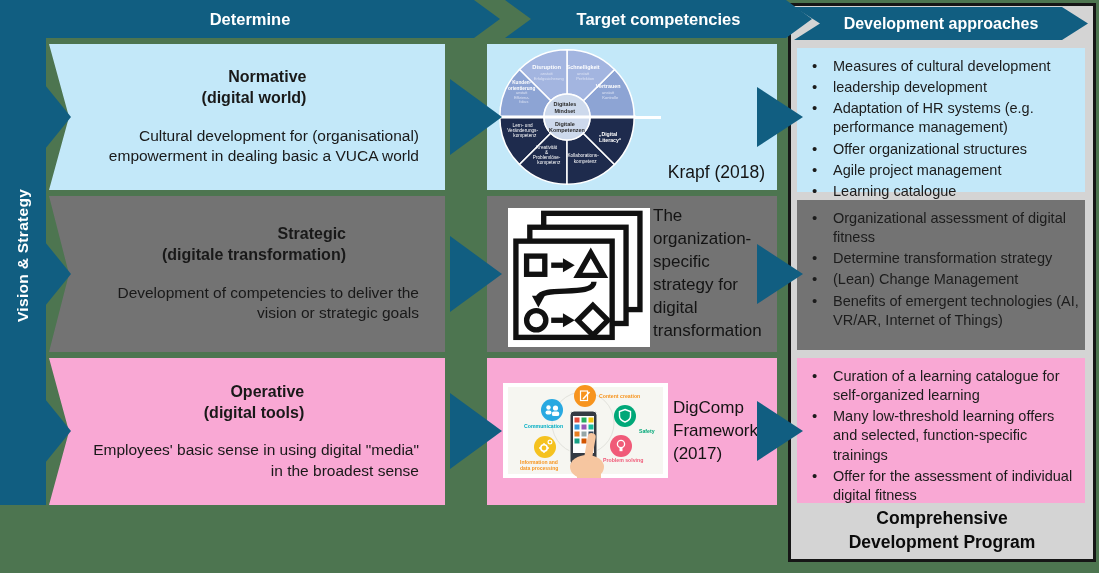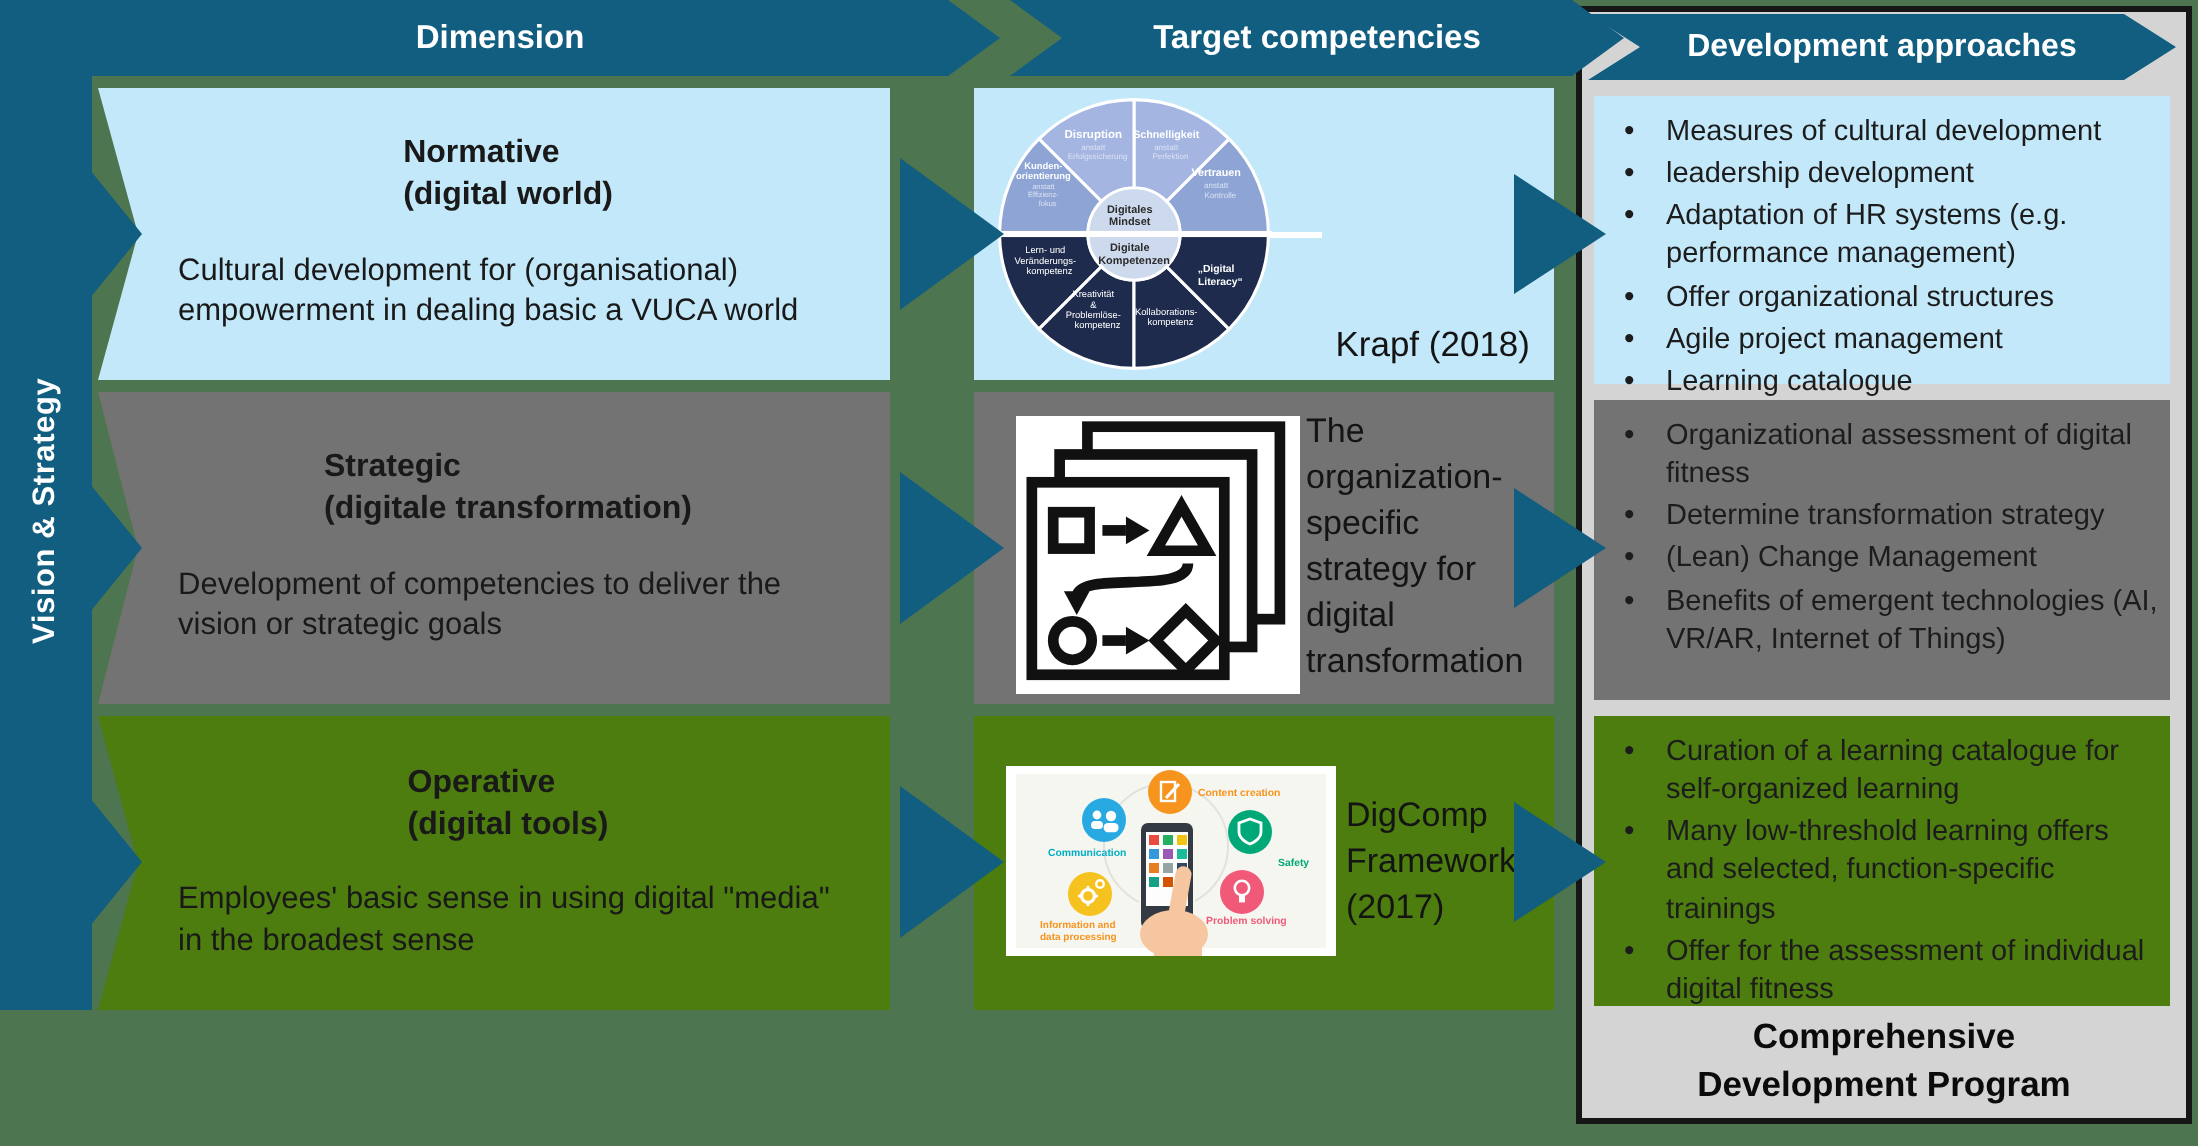--- a/index.html
+++ b/index.html
@@ -14,28 +14,28 @@
   
   .hdr{position:absolute;top:0;height:38px;background:#115e81;color:#fff;font-weight:bold;font-size:16.5px;
     display:flex;align-items:center;justify-content:center;}
   .hdr-point{clip-path:polygon(0 0,calc(100% - 26px) 0,100% 50%,calc(100% - 26px) 100%,0 100%);}
   .hdr-chevron{clip-path:polygon(0 0,calc(100% - 26px) 0,100% 50%,calc(100% - 26px) 100%,0 100%,26px 50%);}
 
   
   .panel{position:absolute;left:788px;top:3px;width:308px;height:559px;background:#d4d4d4;border:3px solid #161616;box-sizing:border-box;}
 
   .box{position:absolute;box-sizing:border-box;}
-  .dim-box{display:flex;flex-direction:column;justify-content:center;align-items:center;text-align:left;color:#191919;
+  .dim-box{display:flex;flex-direction:column;justify-content:center;align-items:center;text-align:right;color:#191919;
     clip-path:polygon(0 0,100% 0,100% 100%,0 100%,20px 50%);padding:0 26px 0 40px;}
   .dim-title{font-weight:bold;font-size:16px;line-height:1.3;white-space:pre-line;}
   .dim-body{font-size:15.5px;line-height:1.32;margin-top:17px;}
 
   .row1-bg{background:#c3e8f9;}
   .row2-bg{background:#737373;}
-  .row3-bg{background:#4d7c0f;}
+  .row3-bg{background:#f9a8d4;}
 
   .arrow{position:absolute;background:#115e81;clip-path:polygon(0 0,100% 50%,0 100%);z-index:5;}
 
   
   .bullets{padding:7px 6px 4px 6px;}
   .bullets ul{margin:0;padding:0;list-style:none;}
   .bullets li{position:relative;padding-left:30px;font-size:14.5px;line-height:1.32;color:#1c1c1c;margin:2px 0;}
   .bullets li::before{content:"\2022";position:absolute;left:9px;top:-1px;font-size:15px;color:#1c1c1c;}
 
   .caption{color:#141414;font-size:17px;line-height:1.35;text-align:left;}
@@ -51,21 +51,21 @@
 <body>
 
 <div id="slide">
 
   <div class="panel"></div>
 
   <div class="vband"></div>
   <div class="vband-label">Vision &amp; Strategy</div>
 
   <div class="hdr hdr-point" style="left:0;width:500px;">
-    <span>Dimension</span>
+    <span>Determine</span>
   </div>
   <div class="hdr hdr-chevron" style="left:505px;width:307px;z-index:6;">
     <span>Target competencies</span>
   </div>
   <div class="hdr hdr-chevron" style="left:794px;top:7px;width:294px;height:33px;font-size:16px;">
     <span>Development approaches</span>
   </div>
 
   <div class="box dim-box row1-bg" style="left:49px;top:44px;width:396px;height:146px;">
     <div class="dim-title">Normative

